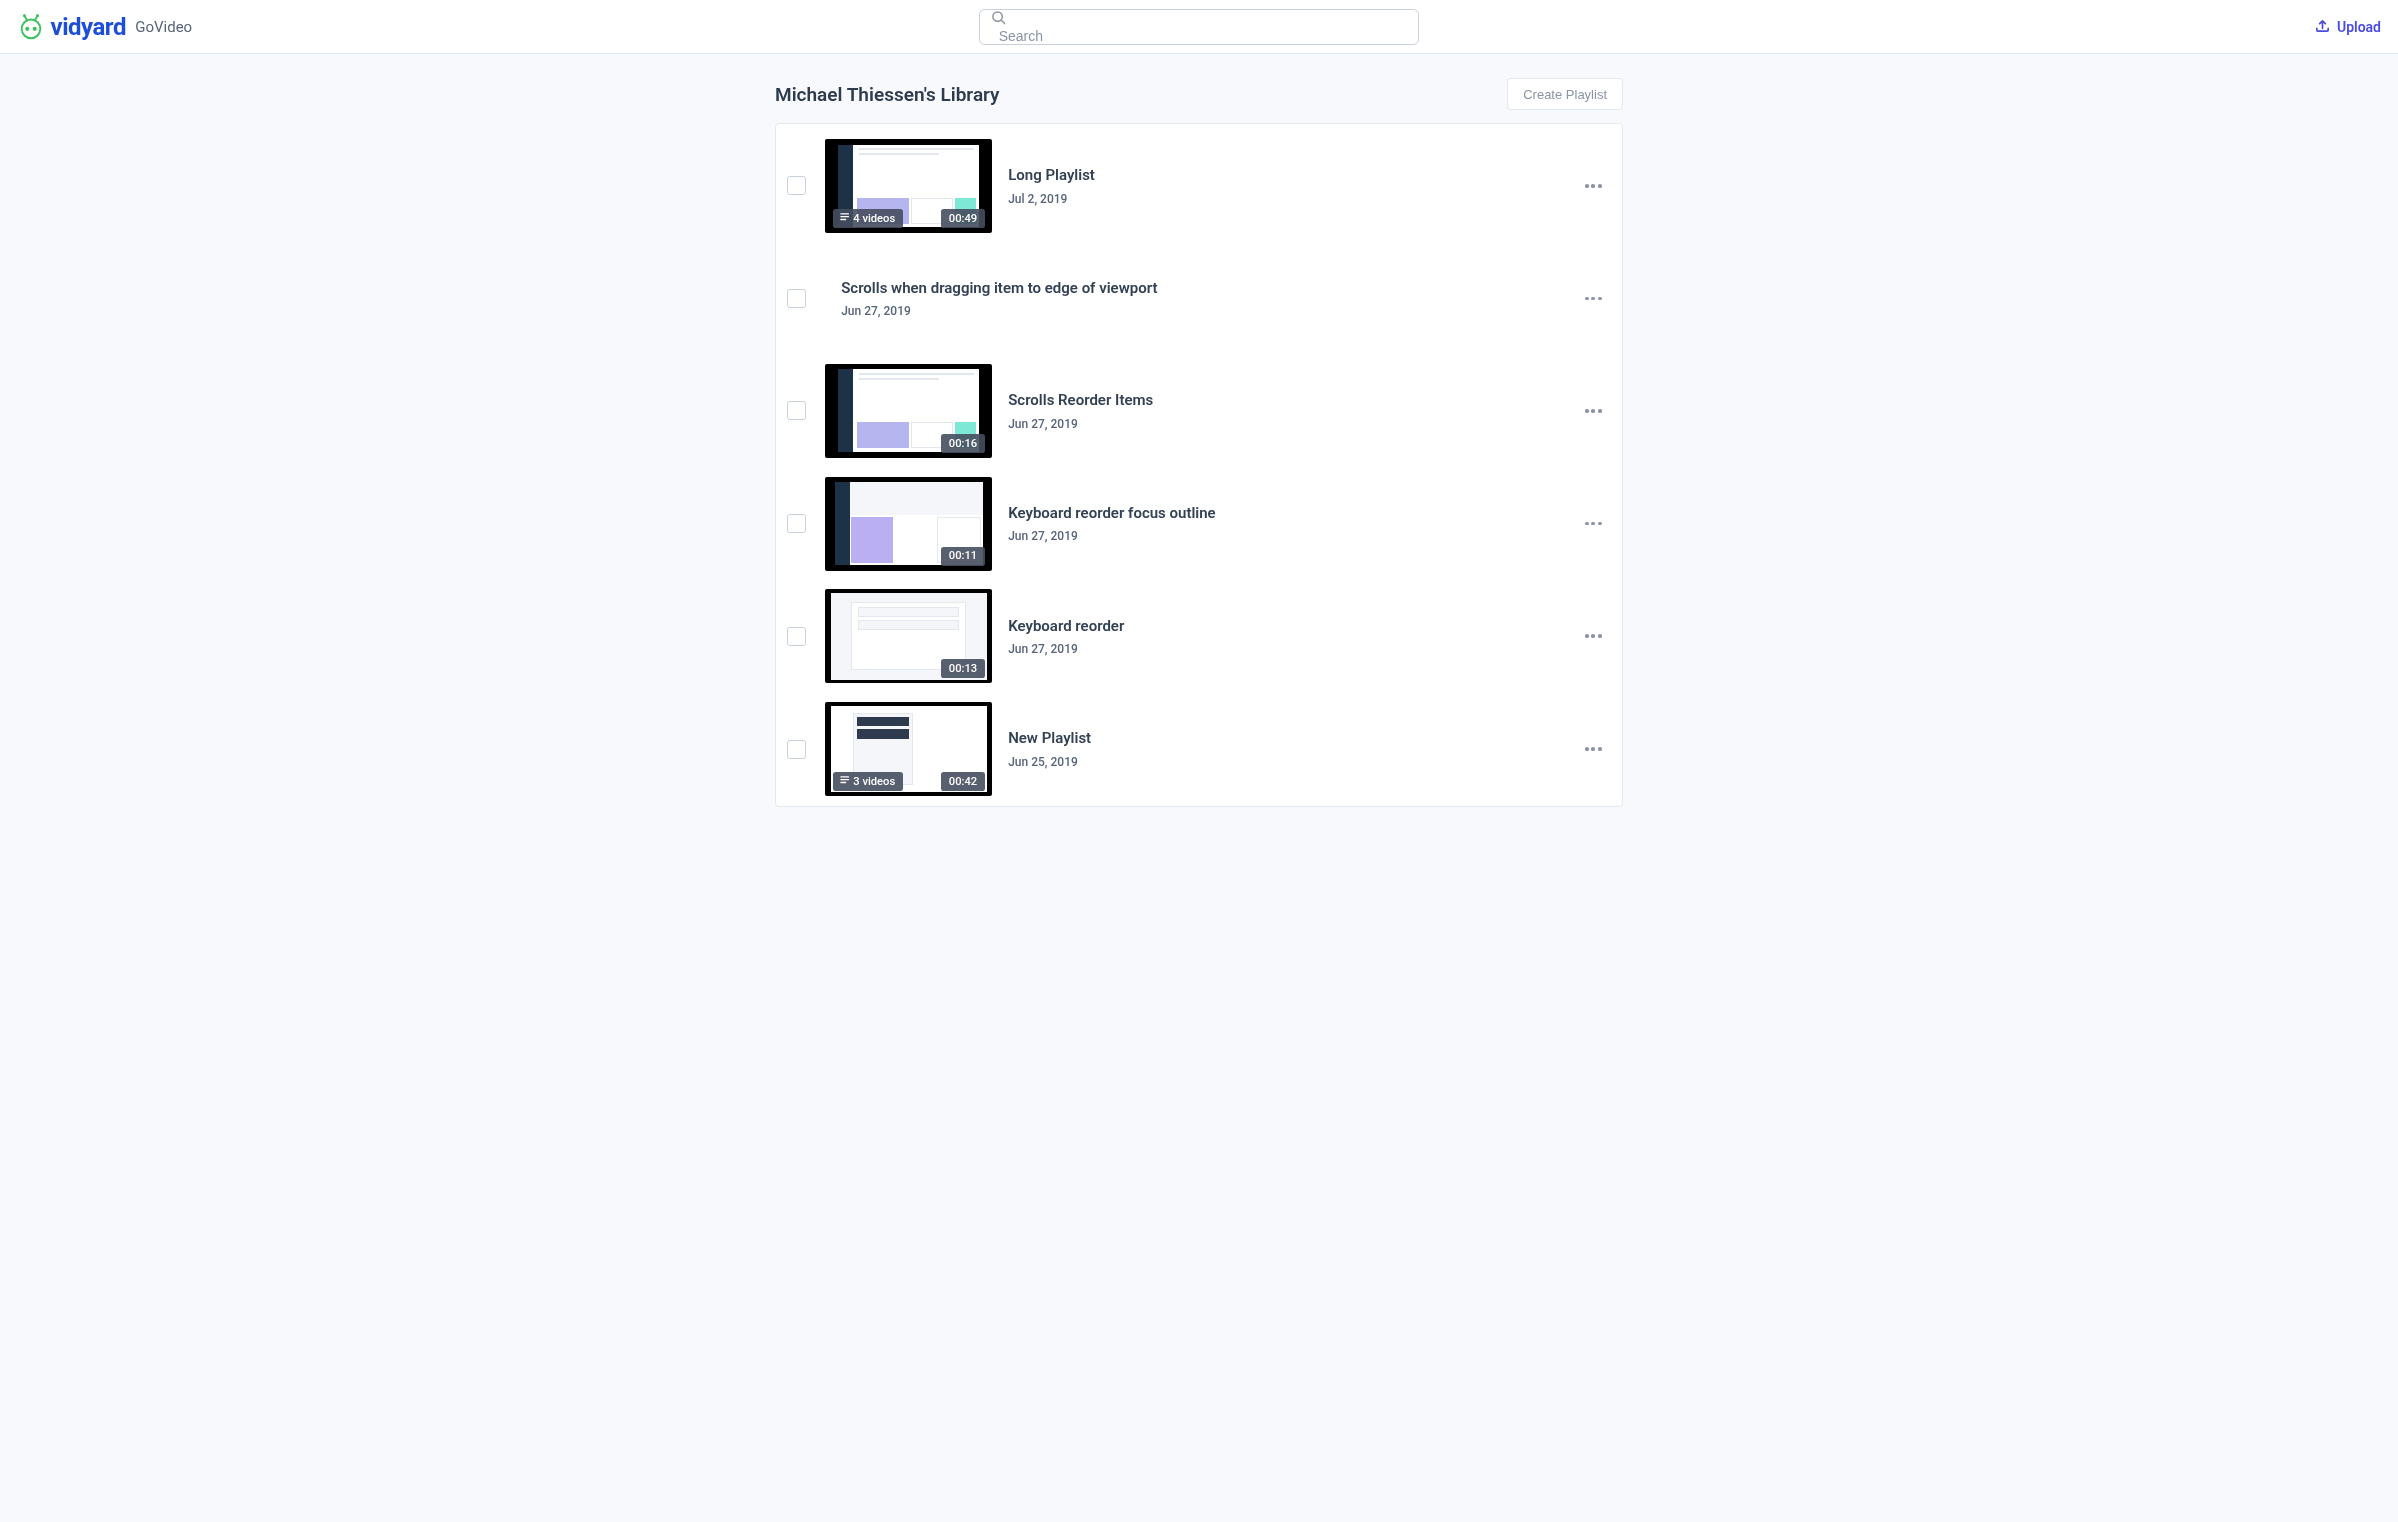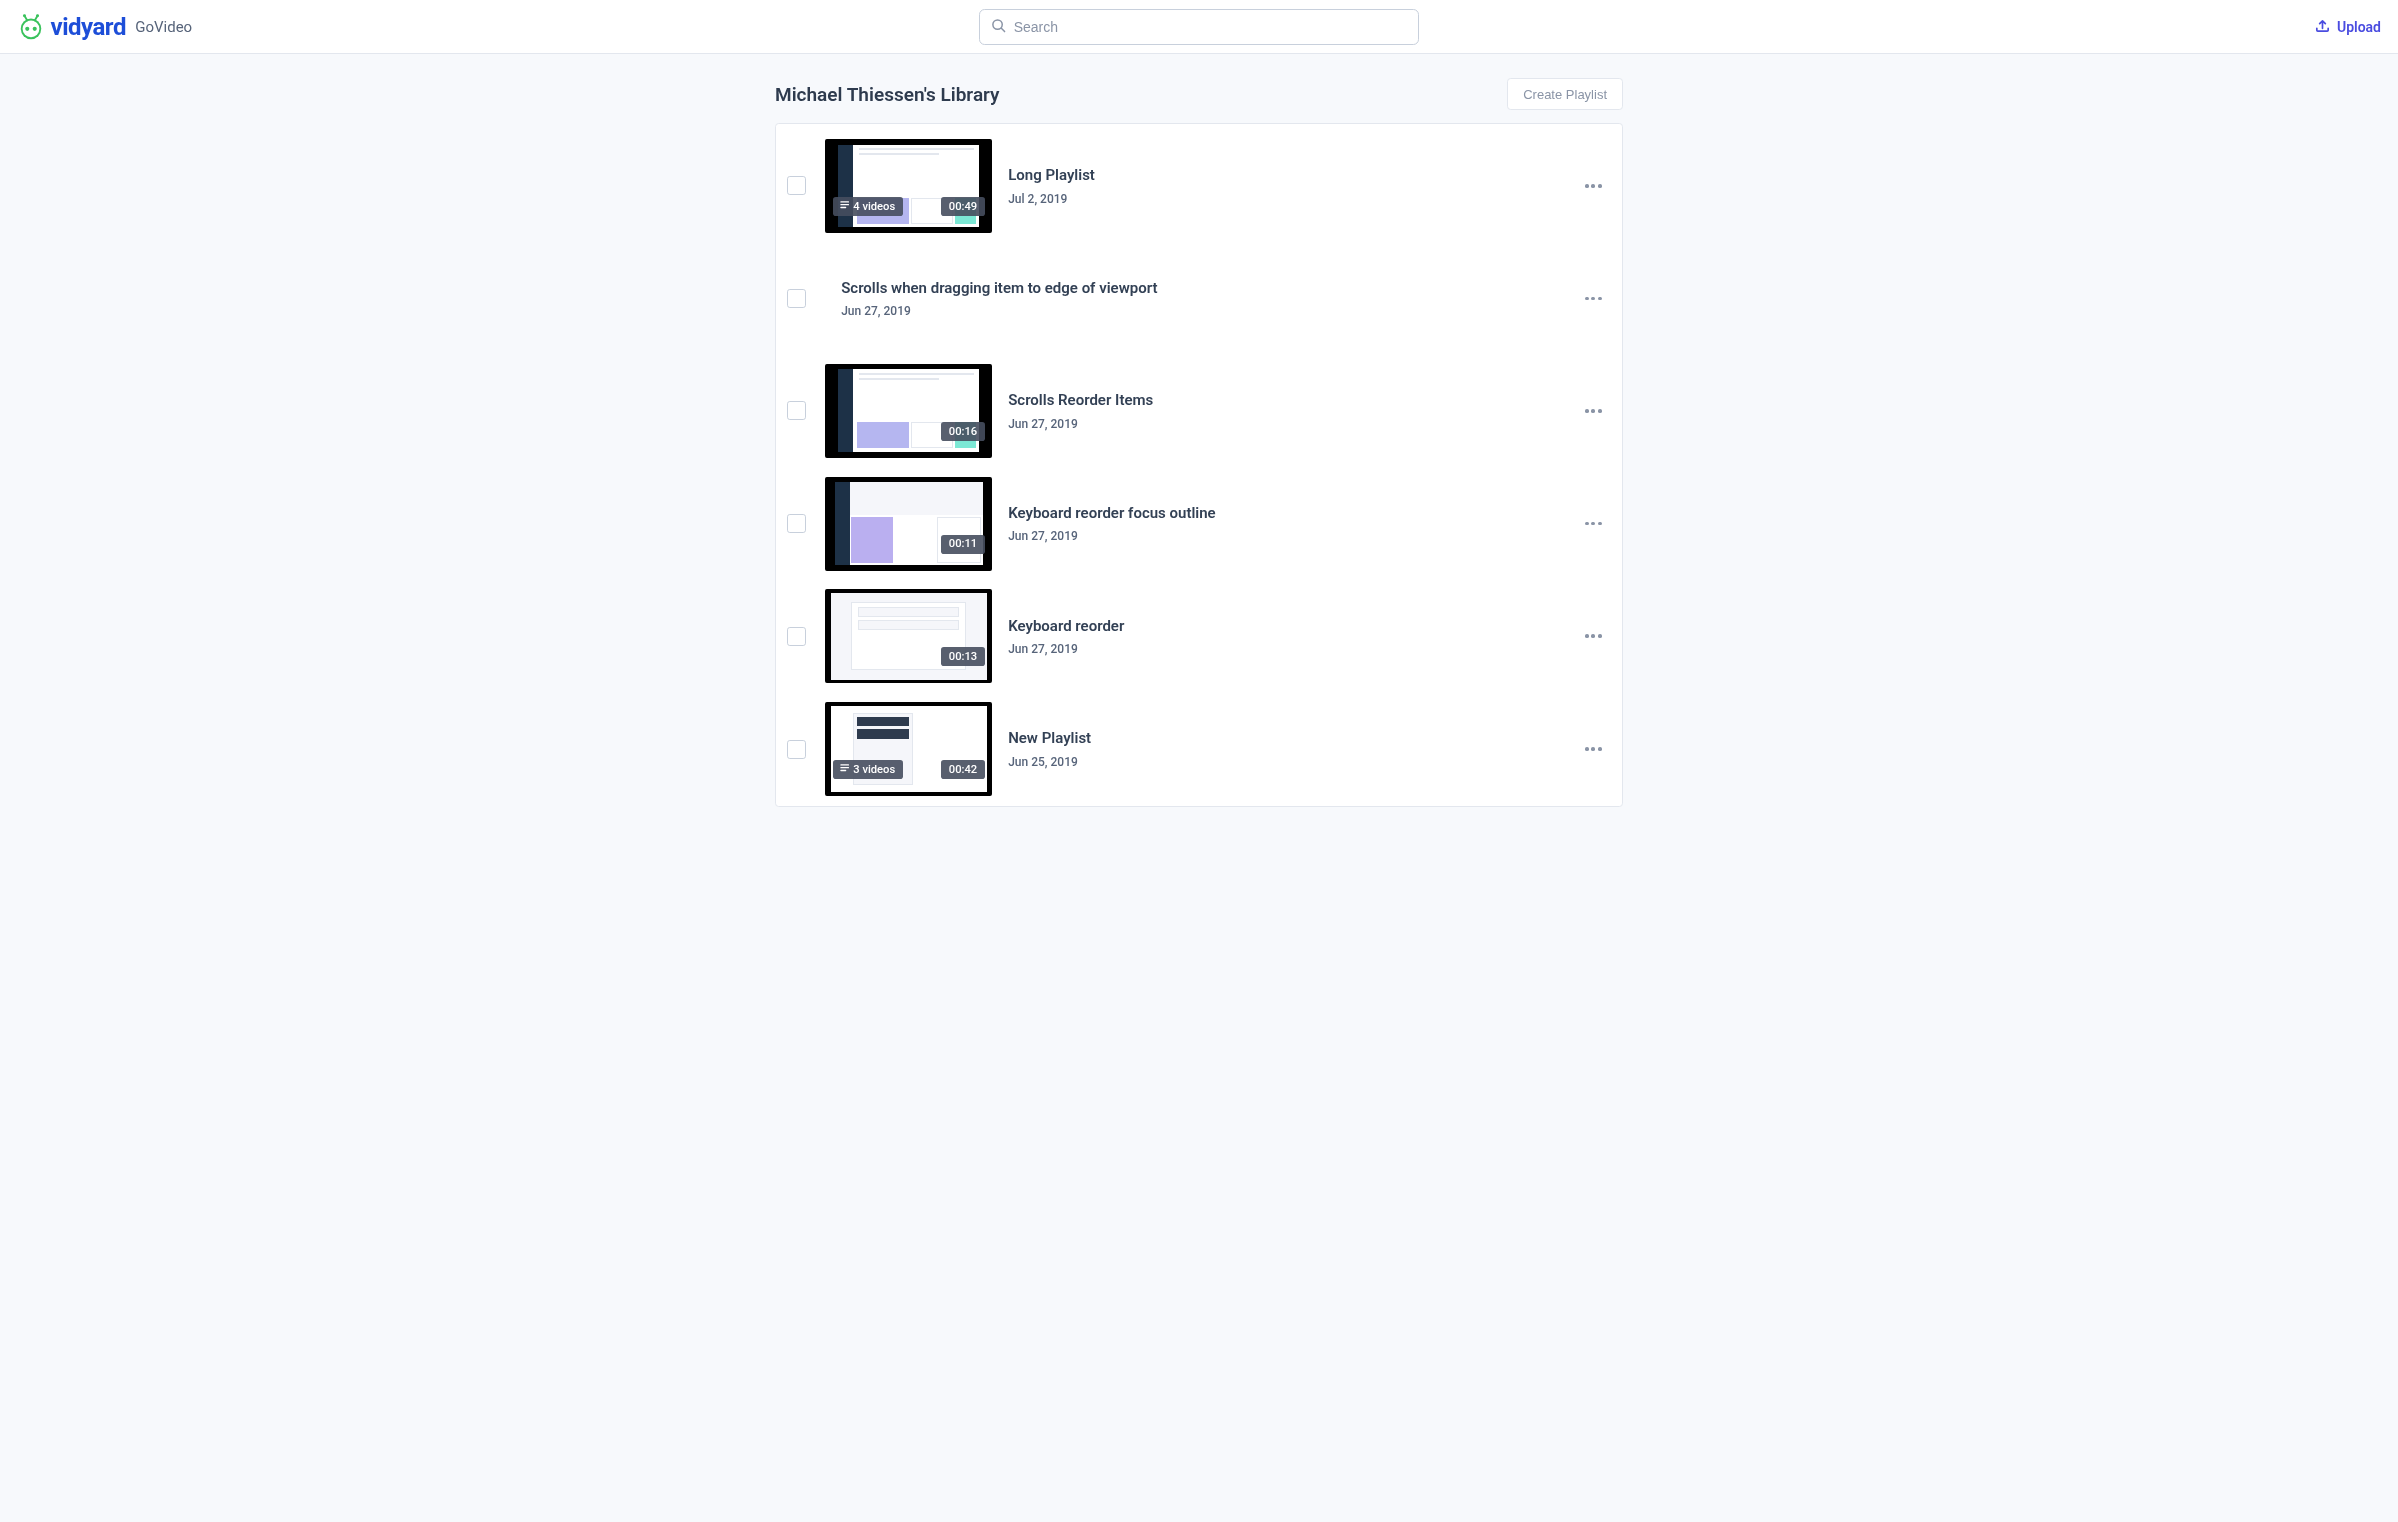--- a/index.html
+++ b/index.html
@@ -39,26 +39,27 @@
     font-weight: 400;
   }
   .search-wrap {
     position: absolute;
     left: 50%;
     transform: translateX(-50%);
     width: 440px;
   }
   .search-box {
     display: flex;
-    align-items: center;
+    align-items: flex-start;
     border: 0.9px solid #c8d0dc;
     border-radius: 5.6px;
     height: 36px;
     padding: 0 11.2px;
     background: #fff;
+    flex-direction: column;
   }
   .search-input {
     border: none;
     outline: none;
     font-size: 14px;
     color: #57647a;
     flex: 1;
     margin-left: 7.5px;
     background: transparent;
   }
@@ -219,21 +220,21 @@
   .thumb.variant-playlist .pl-box::after {
     content:"";
     display:block;
     height: 9.4px;
     margin: 2.8px;
     background: #2e3b4e;
   }
 
   .badge-row {
     position: absolute;
-    bottom: 17px;
+    bottom: 5px;
     left: 7.5px;
     right: 7.5px;
     display: flex;
     gap: 5.6px;
     justify-content: flex-end;
     align-items: center;
   }
   .badge {
     background: rgba(70,78,94,0.9);
     color: #fff;

